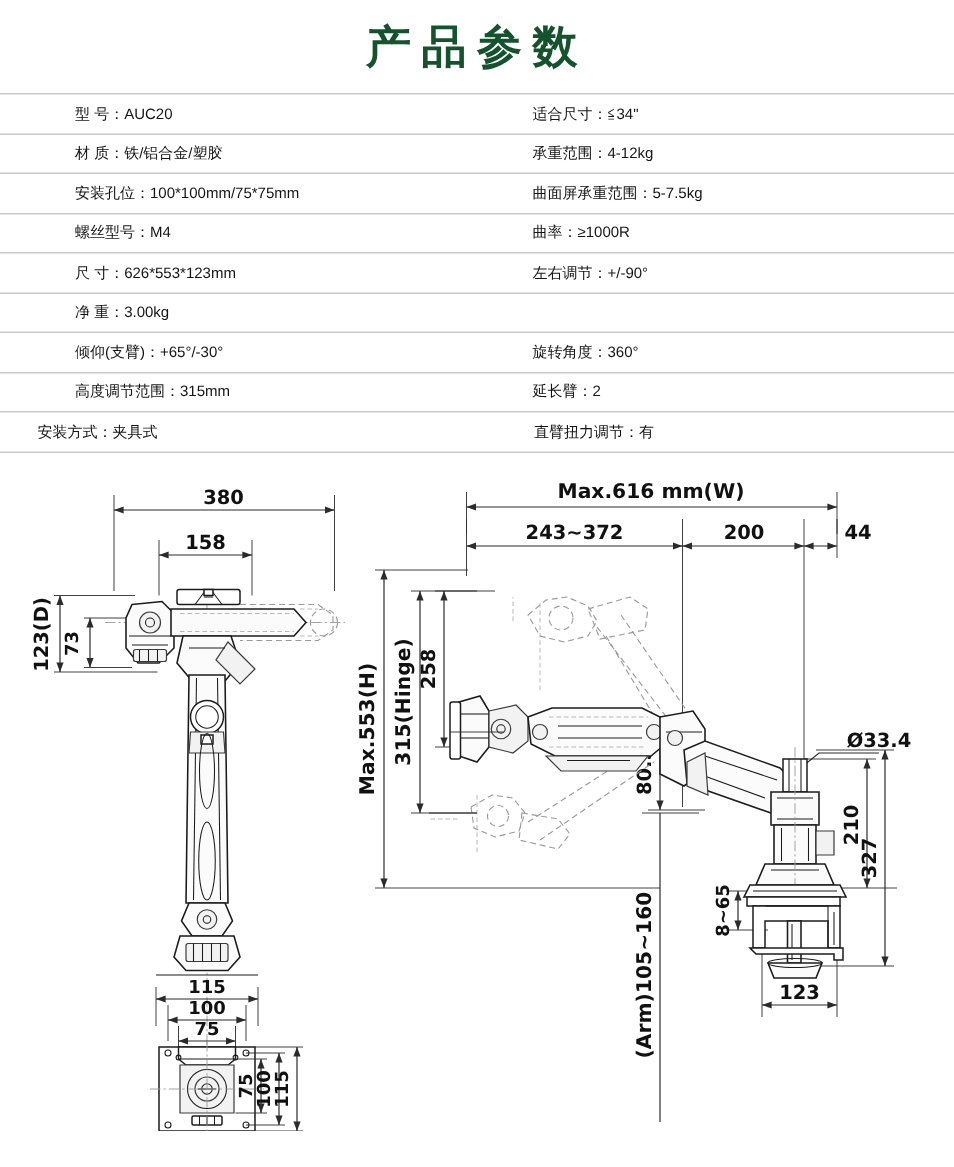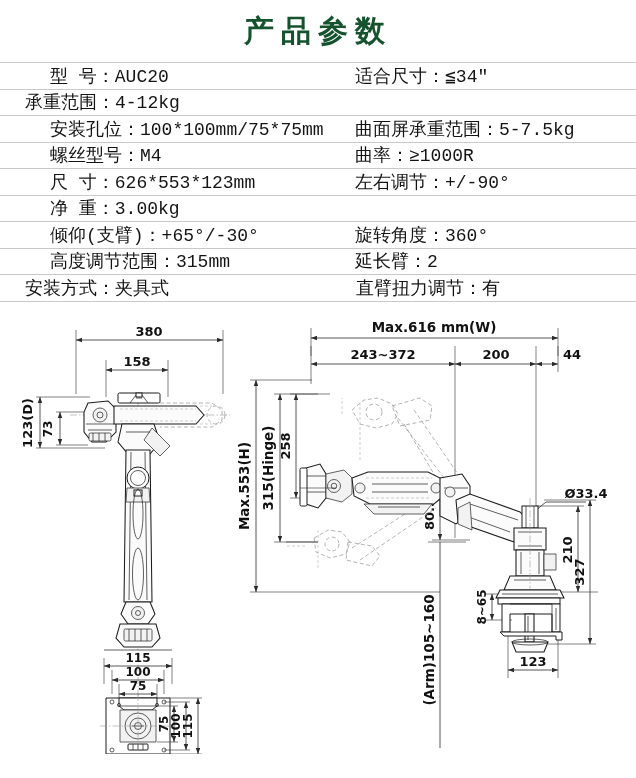--- a/index.html
+++ b/index.html
@@ -31,24 +31,24 @@
     border-top:1px solid #c9c9c9;
     margin:0;
   }
   .spec-row{
     display:flex;
     height:25.5px;
     align-items:center;
     border-bottom:1px solid #c9c9c9;
   }
   .spec-cell{
-    font-size:18px;
+    font-size:10px;
     color:#141414;
     white-space:nowrap;
-    font-family:Liberation Mono, monospace;
+    font-family:Liberation Sans, sans-serif;
   }
   .spec-cell.left{ width:330px; padding-left:50px; box-sizing:border-box;}
   .spec-cell.right{ flex:1; padding-left:25px; box-sizing:border-box;}
 
   
   .drawings{
     position:relative;
     width:572px;
     height:452px;
   }
@@ -78,20 +78,21 @@
 <div class="title-bar">
   <h1>产品参数</h1>
 </div>
 
 <div class="spec-table">
   <div class="spec-row">
     <div class="spec-cell left">型 号：AUC20</div>
     <div class="spec-cell right">适合尺寸：≦34"</div>
   </div>
   <div class="spec-row">
+    <div class="spec-cell left">材 质：铁/铝合金/塑胶</div>
     <div class="spec-cell right">承重范围：4-12kg</div>
   </div>
   <div class="spec-row">
     <div class="spec-cell left">安装孔位：100*100mm/75*75mm</div>
     <div class="spec-cell right">曲面屏承重范围：5-7.5kg</div>
   </div>
   <div class="spec-row">
     <div class="spec-cell left">螺丝型号：M4</div>
     <div class="spec-cell right">曲率：≥1000R</div>
   </div>

